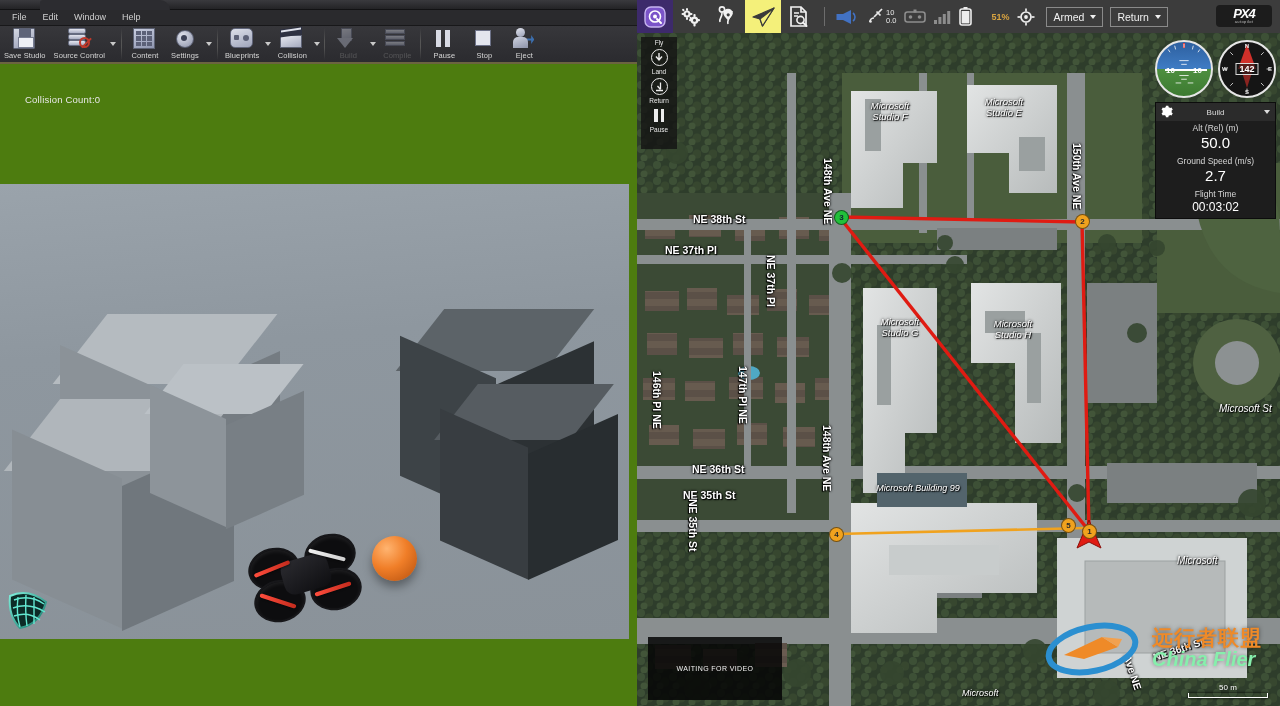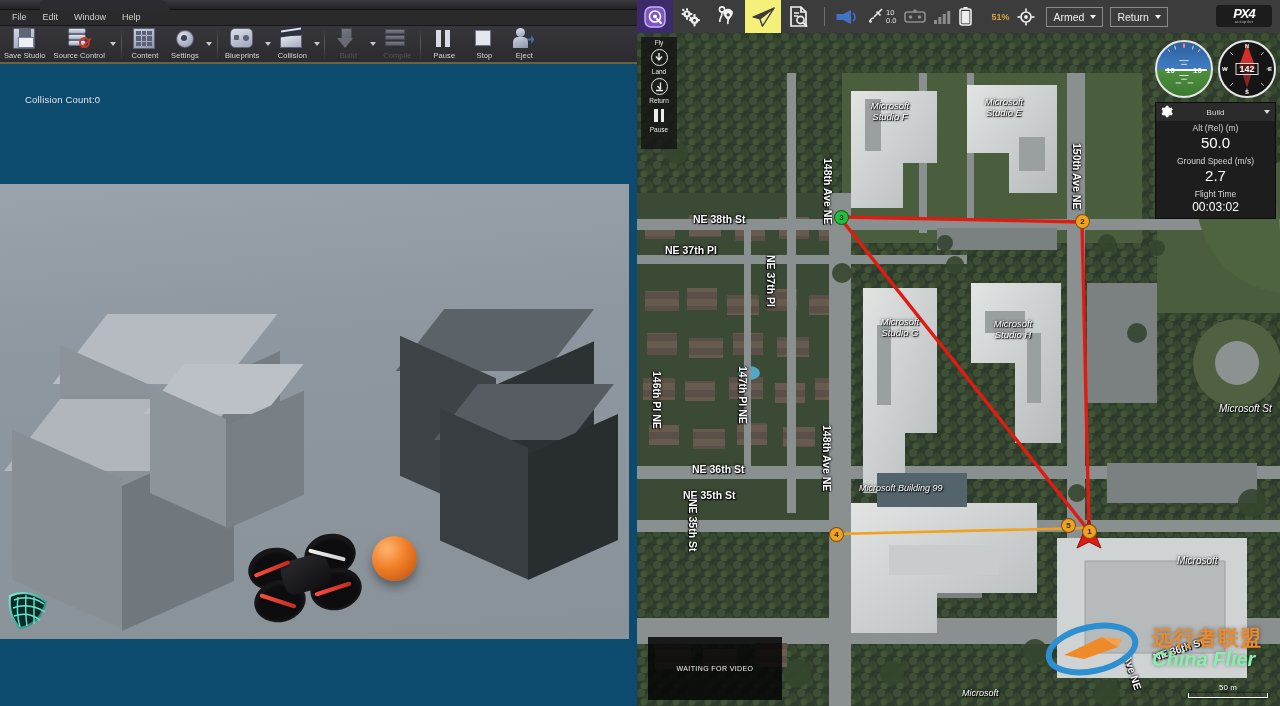--- a/index.html
+++ b/index.html
@@ -95,21 +95,21 @@
   .ic-stop{width:22px;height:20px;display:flex;justify-content:center;align-items:center;}
   .ic-stop i{width:16px;height:16px;background:#e4e6ee;border:1px solid #6d7288;}
   .ic-eject{width:22px;height:20px;position:relative;}
   .ic-eject:before{content:"";position:absolute;left:4px;top:0;width:9px;height:9px;border-radius:50%;background:linear-gradient(160deg,#e2e4ee,#9aa0b5);}
   .ic-eject:after{content:"";position:absolute;left:1px;top:9px;width:15px;height:11px;border-radius:5px 5px 0 0;background:linear-gradient(160deg,#cfd3e0,#8d93a9);}
   .ic-eject u{position:absolute;right:0;top:7px;width:8px;height:9px;background:#3c6fae;clip-path:polygon(0 40%,60% 40%,60% 0,100% 50%,60% 100%,60% 60%,0 60%);}
 
   
   #ue-view {
     position:absolute; left:0; top:64px; width:645px; height:642px;
-    background:#0c4a6e; overflow:hidden;
+    background:#4d7c0f; overflow:hidden;
   }
   #collision-text {
     position:absolute; left:25px; top:30px; color:#e8e8e8; font-size:9.5px;
     font-family:"Liberation Sans", sans-serif; letter-spacing:0.2px;
   }
   #scene {
     position:absolute; left:0; top:120px; width:629px; height:455px;
     background:linear-gradient(175deg,#9aa3ab 0%, #8e979f 35%, #8a9299 100%);
     overflow:hidden;
   }
@@ -675,21 +675,21 @@
       <div class="street-lbl" style="left:496px; top:620px; transform:rotate(72deg); transform-origin:left top;">Ave NE</div>
 
       <div class="poi-lbl" style="left:222px; top:67px;  width:62px;"><span style="white-space:pre-line">Microsoft
 Studio F</span></div>
       <div class="poi-lbl" style="left:336px; top:63px;  width:62px;"><span style="white-space:pre-line">Microsoft
 Studio E</span></div>
       <div class="poi-lbl" style="left:232px; top:283px; width:62px;"><span style="white-space:pre-line">Microsoft
 Studio G</span></div>
       <div class="poi-lbl" style="left:345px; top:285px; width:62px;"><span style="white-space:pre-line">Microsoft
 Studio H</span></div>
-      <div class="poi-lbl" style="left:222px; top:450px; width:150px; text-align:left; font-size:9px;">Microsoft Building 99</div>
+      <div class="poi-lbl" style="left:206px; top:450px; width:150px; text-align:center; font-size:9px;">Microsoft Building 99</div>
       <div class="poi-lbl" style="left:540px; top:522px; font-size:10px;">Microsoft</div>
       <div class="poi-lbl" style="left:582px; top:370px; font-size:10px;">Microsoft St</div>
       <div class="poi-lbl" style="left:325px; top:655px; font-size:9px;">Microsoft</div>
 
       <div id="fly-bar">
         <div class="fly-lbl">Fly</div>
         <div class="fly-ico">
           <div class="fly-circ">
               <svg width="10" height="10" viewBox="0 0 10 10">
                 <path d="M5 1 L5 7 M2 4.5 L5 8 L8 4.5" stroke="#ececec" stroke-width="1.4" fill="none"></path>

